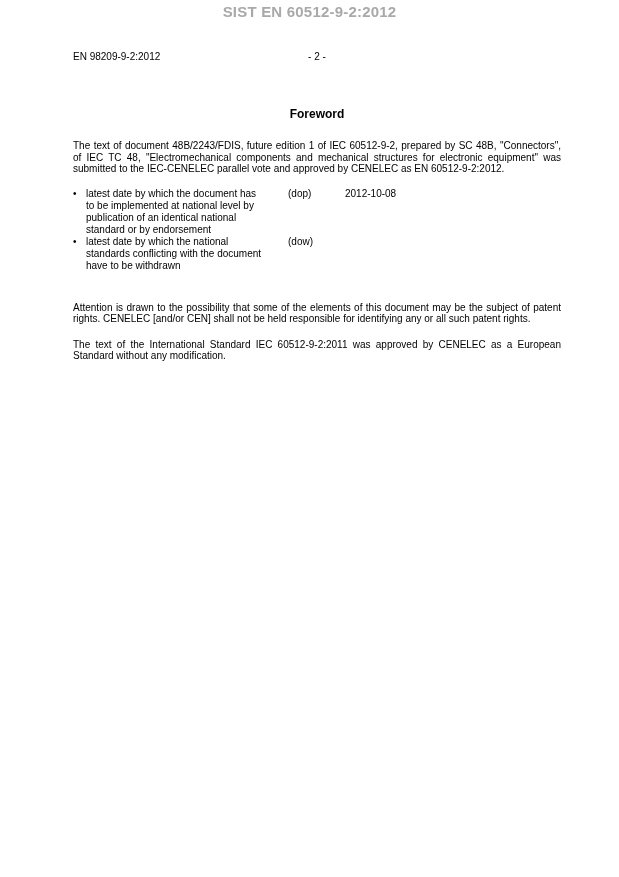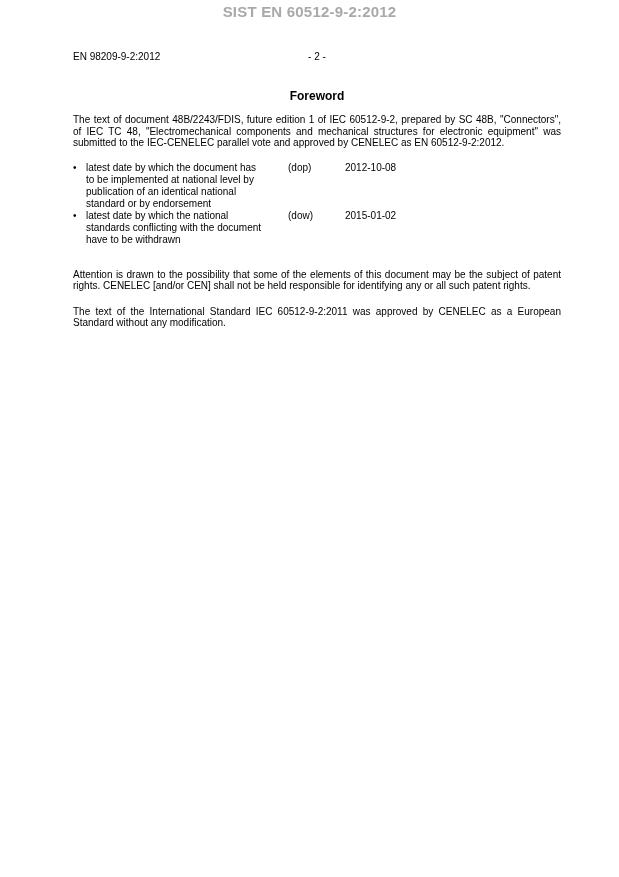--- a/index.html
+++ b/index.html
@@ -47,28 +47,28 @@
     left: 50%;
     transform: translateX(-50%);
     top: 0;
   }
 
   .content {
     margin: 0 58px 0 73px;
   }
 
   .section-title {
-    margin-top: 26px;
+    margin-top: 44px;
     text-align: center;
     font-size: 12px;
     font-weight: bold;
   }
 
   .para {
-    margin-top: 11px;
+    margin-top: 19px;
     font-size: 10px;
     line-height: 11.5px;
     text-align: justify;
   }
 
   .dates-intro {
     margin-top: 17px;
     font-size: 10px;
     line-height: 11.5px;
     text-align: left;
@@ -96,21 +96,21 @@
   .date-code {
     grid-column: 4;
   }
 
   .date-value {
     grid-column: 5;
     padding-left: 1px;
   }
 
   .attention {
-    margin-top: 23px;
+    margin-top: 30px;
   }
 
   .endorsement-title {
     margin-top: 23px;
   }
 
   .endorsement-para {
     margin-top: 14px;
   }
 </style>
@@ -139,21 +139,20 @@
         <span class="bullet">•</span>
         <span class="date-text">latest date by which the document has to be implemented at national level by publication of an identical national standard or by endorsement</span>
         <span class="date-code">(dop)</span>
         <span class="date-value">2012-10-08</span>
       </div>
 
       <div class="date-row">
         <span class="bullet">•</span>
         <span class="date-text">latest date by which the national standards conflicting with the document have to be withdrawn</span>
         <span class="date-code">(dow)</span>
-        <span class="date-value">2015-01-02</span>
       </div>
 
     </div>
 
     <div class="para attention">Attention is drawn to the possibility that some of the elements of this document may be the subject of patent rights. CENELEC [and/or CEN] shall not be held responsible for identifying any or all such patent rights.</div>
 
 
     <div class="para endorsement-para">The text of the International Standard IEC 60512-9-2:2011 was approved by CENELEC as a European Standard without any modification.</div>
 
   </div>

